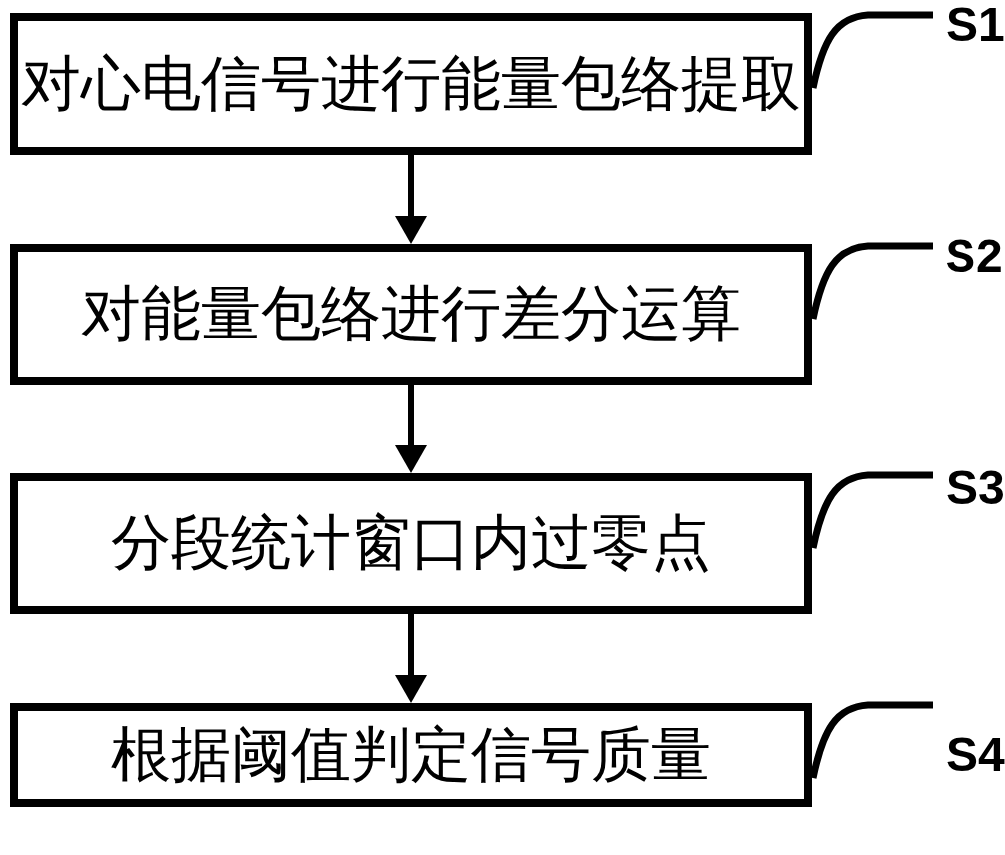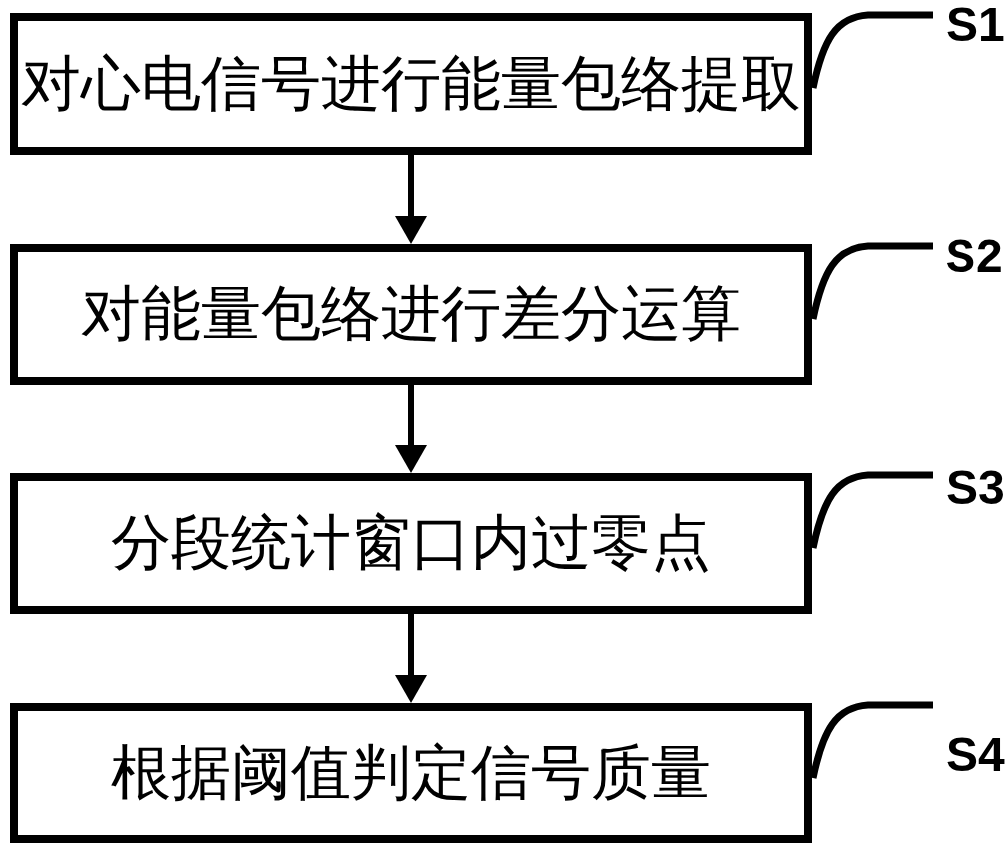--- a/index.html
+++ b/index.html
@@ -29,21 +29,21 @@
   .step-box .step-text {
     font-size: 60px;
     color: #000000;
     letter-spacing: 0px;
     white-space: nowrap;
     font-family: "Liberation Serif", serif;
   }
   .box-s1 { top: 13px;  height: 142px; }
   .box-s2 { top: 244px; height: 141px; }
   .box-s3 { top: 473px; height: 141px; }
-  .box-s4 { top: 703px; height: 140px; }
+  .box-s4 { top: 703px; height: 104px; }
 
   .leader {
     position: absolute;
     left: 806px;
     width: 130px;
     height: 86px;
   }
   .leader-s1 { top: 6px; }
   .leader-s2 { top: 237px; }
   .leader-s3 { top: 466px; }

